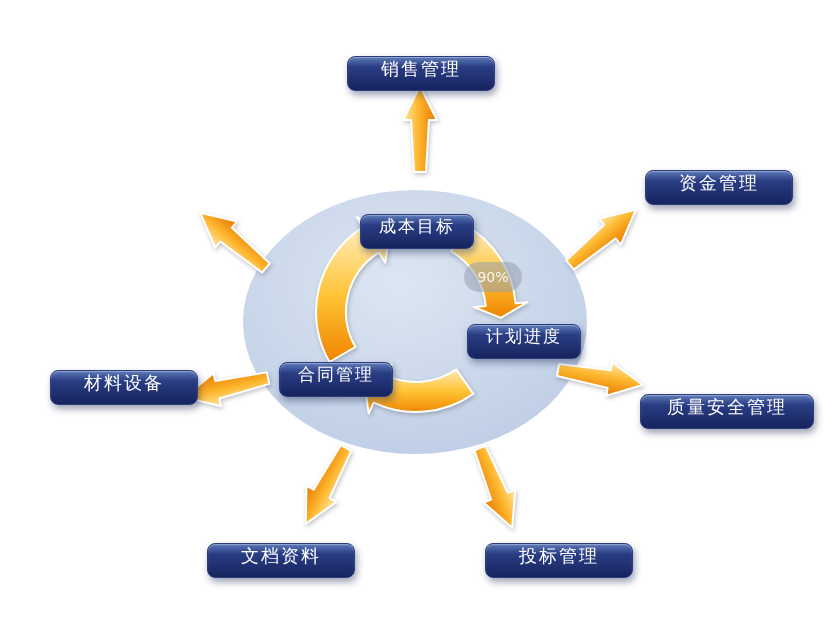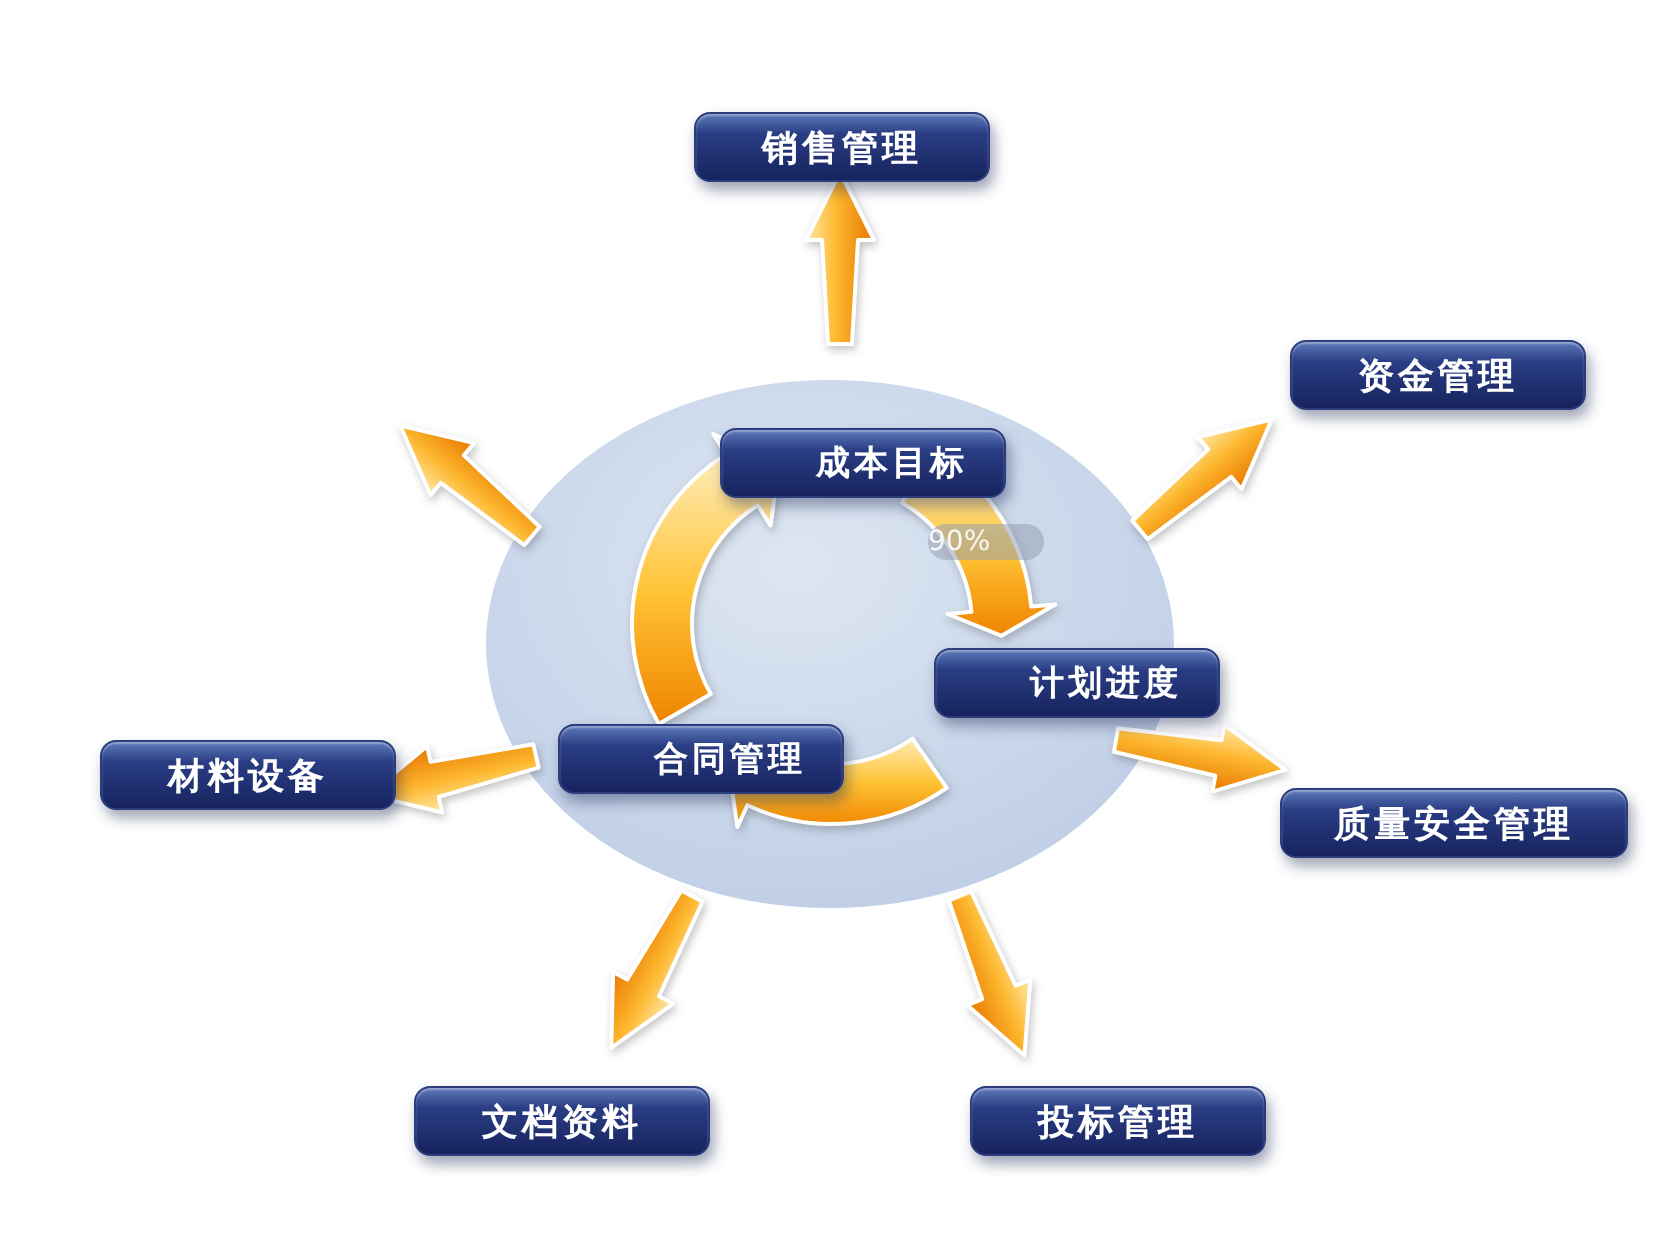--- a/index.html
+++ b/index.html
@@ -3,40 +3,39 @@
 <meta charset="utf-8">
 <style>
   html,body{margin:0;padding:0;background:#ffffff;}
   body{font-family:"DejaVu Sans","Liberation Sans",sans-serif;}
   .canvas{
     position:relative;width:840px;height:627px;background:#ffffff;overflow:hidden;
   }
   .layer-svg{position:absolute;left:0;top:0;z-index:0;}
   .pill{
     position:absolute;z-index:2;
-    display:flex;align-items:center;justify-content:center;
+    display:flex;justify-content:center;
     background:linear-gradient(180deg,#5d7ab9 0%,#2a3d84 30%,#16235e 100%);
     border:1px solid #2c3c7c;
     border-radius:8px;
     color:#ffffff;
     font-size:18px;
     letter-spacing:2px;
     box-shadow:2px 4px 7px rgba(40,50,90,0.45), inset 0 1px 1px rgba(255,255,255,0.35);
     white-space:nowrap;
-    font-weight:bold;
   }
   .pill-outer{width:146px;height:33px;}
   .pill-wide{width:172px;height:33px;}
-  .pill-inner{width:112px;height:33px;font-size:17px;z-index:3;padding-left:29px;}
+  .pill-inner{width:112px;height:33px;font-size:17px;z-index:3;}
   .watermark{
     position:absolute;z-index:1;
-    width:58px;height:18px;border-radius:15px;
+    width:58px;height:30px;border-radius:15px;
     background:rgba(150,160,178,0.55);
     color:rgba(255,255,255,0.9);
-    display:flex;align-items:center;
+    display:flex;align-items:center;justify-content:center;
     font-size:14px;
   }
   .arrow-shadow{filter:drop-shadow(1px 2px 2px rgba(60,60,60,0.3));}
 </style>
 </head>
 <body>
 
 <div class="canvas">
 
   <svg class="layer-svg" width="840" height="627" viewBox="0 0 840 627">

